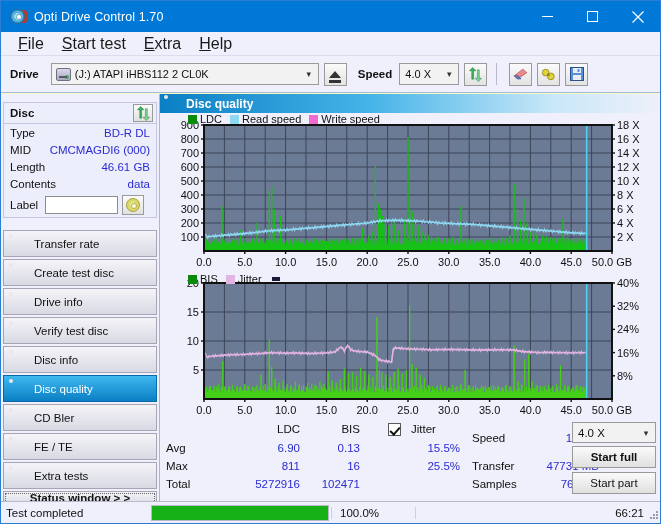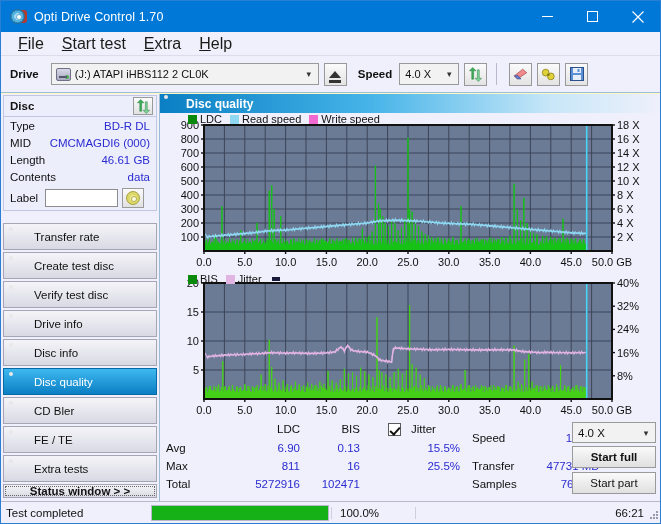--- a/index.html
+++ b/index.html
@@ -142,21 +142,21 @@
     display: flex;
   }
   #sidebar {
     width: 158px; flex: 0 0 158px;
     background: #eff0fb;
     display: flex; flex-direction: column;
     padding: 0 2px 0 2px;
   }
 
   
-  #disc-panel { background: #eceefc; border: 1px solid #c3c6e0; margin-top: 1px;}
+  #disc-panel { background: #eceefc; border: 1px solid #c3c6e0; margin-top: 8px;}
   #disc-head {
     height: 21px; display: flex; align-items: center;
     border-bottom: 1px solid #c3c6e0;
     padding: 0 3px 0 6px;
   }
   #disc-head .t { font-size: 11.5px; font-weight: bold; color: #111; }
   #disc-head .b {
     margin-left: auto; width: 20px; height: 18px;
     border: 1px solid #9a9a9a; background: linear-gradient(#fbfbfb,#e1e1e1);
     display: flex; align-items: center; justify-content: center;
@@ -454,25 +454,25 @@
         <div class="nav-btn">
           <span class="nav-ic"><span class="gray-disc"></span></span>
           <span>Transfer rate</span>
         </div>
         <div class="nav-btn">
           <span class="nav-ic"><span class="gray-disc"></span></span>
           <span>Create test disc</span>
         </div>
         <div class="nav-btn">
           <span class="nav-ic"><span class="gray-disc"></span></span>
+          <span>Drive info</span>
+        </div>
+        <div class="nav-btn">
+          <span class="nav-ic"><span class="gray-disc"></span></span>
           <span>Verify test disc</span>
-        </div>
-        <div class="nav-btn">
-          <span class="nav-ic"><span class="gray-disc"></span></span>
-          <span>Drive info</span>
         </div>
         <div class="nav-btn">
           <span class="nav-ic"><span class="gray-disc"></span></span>
           <span>Disc info</span>
         </div>
         <div class="nav-btn active">
           <span class="nav-ic"><span class="gray-disc"></span></span>
           <span>Disc quality</span>
         </div>
         <div class="nav-btn">

